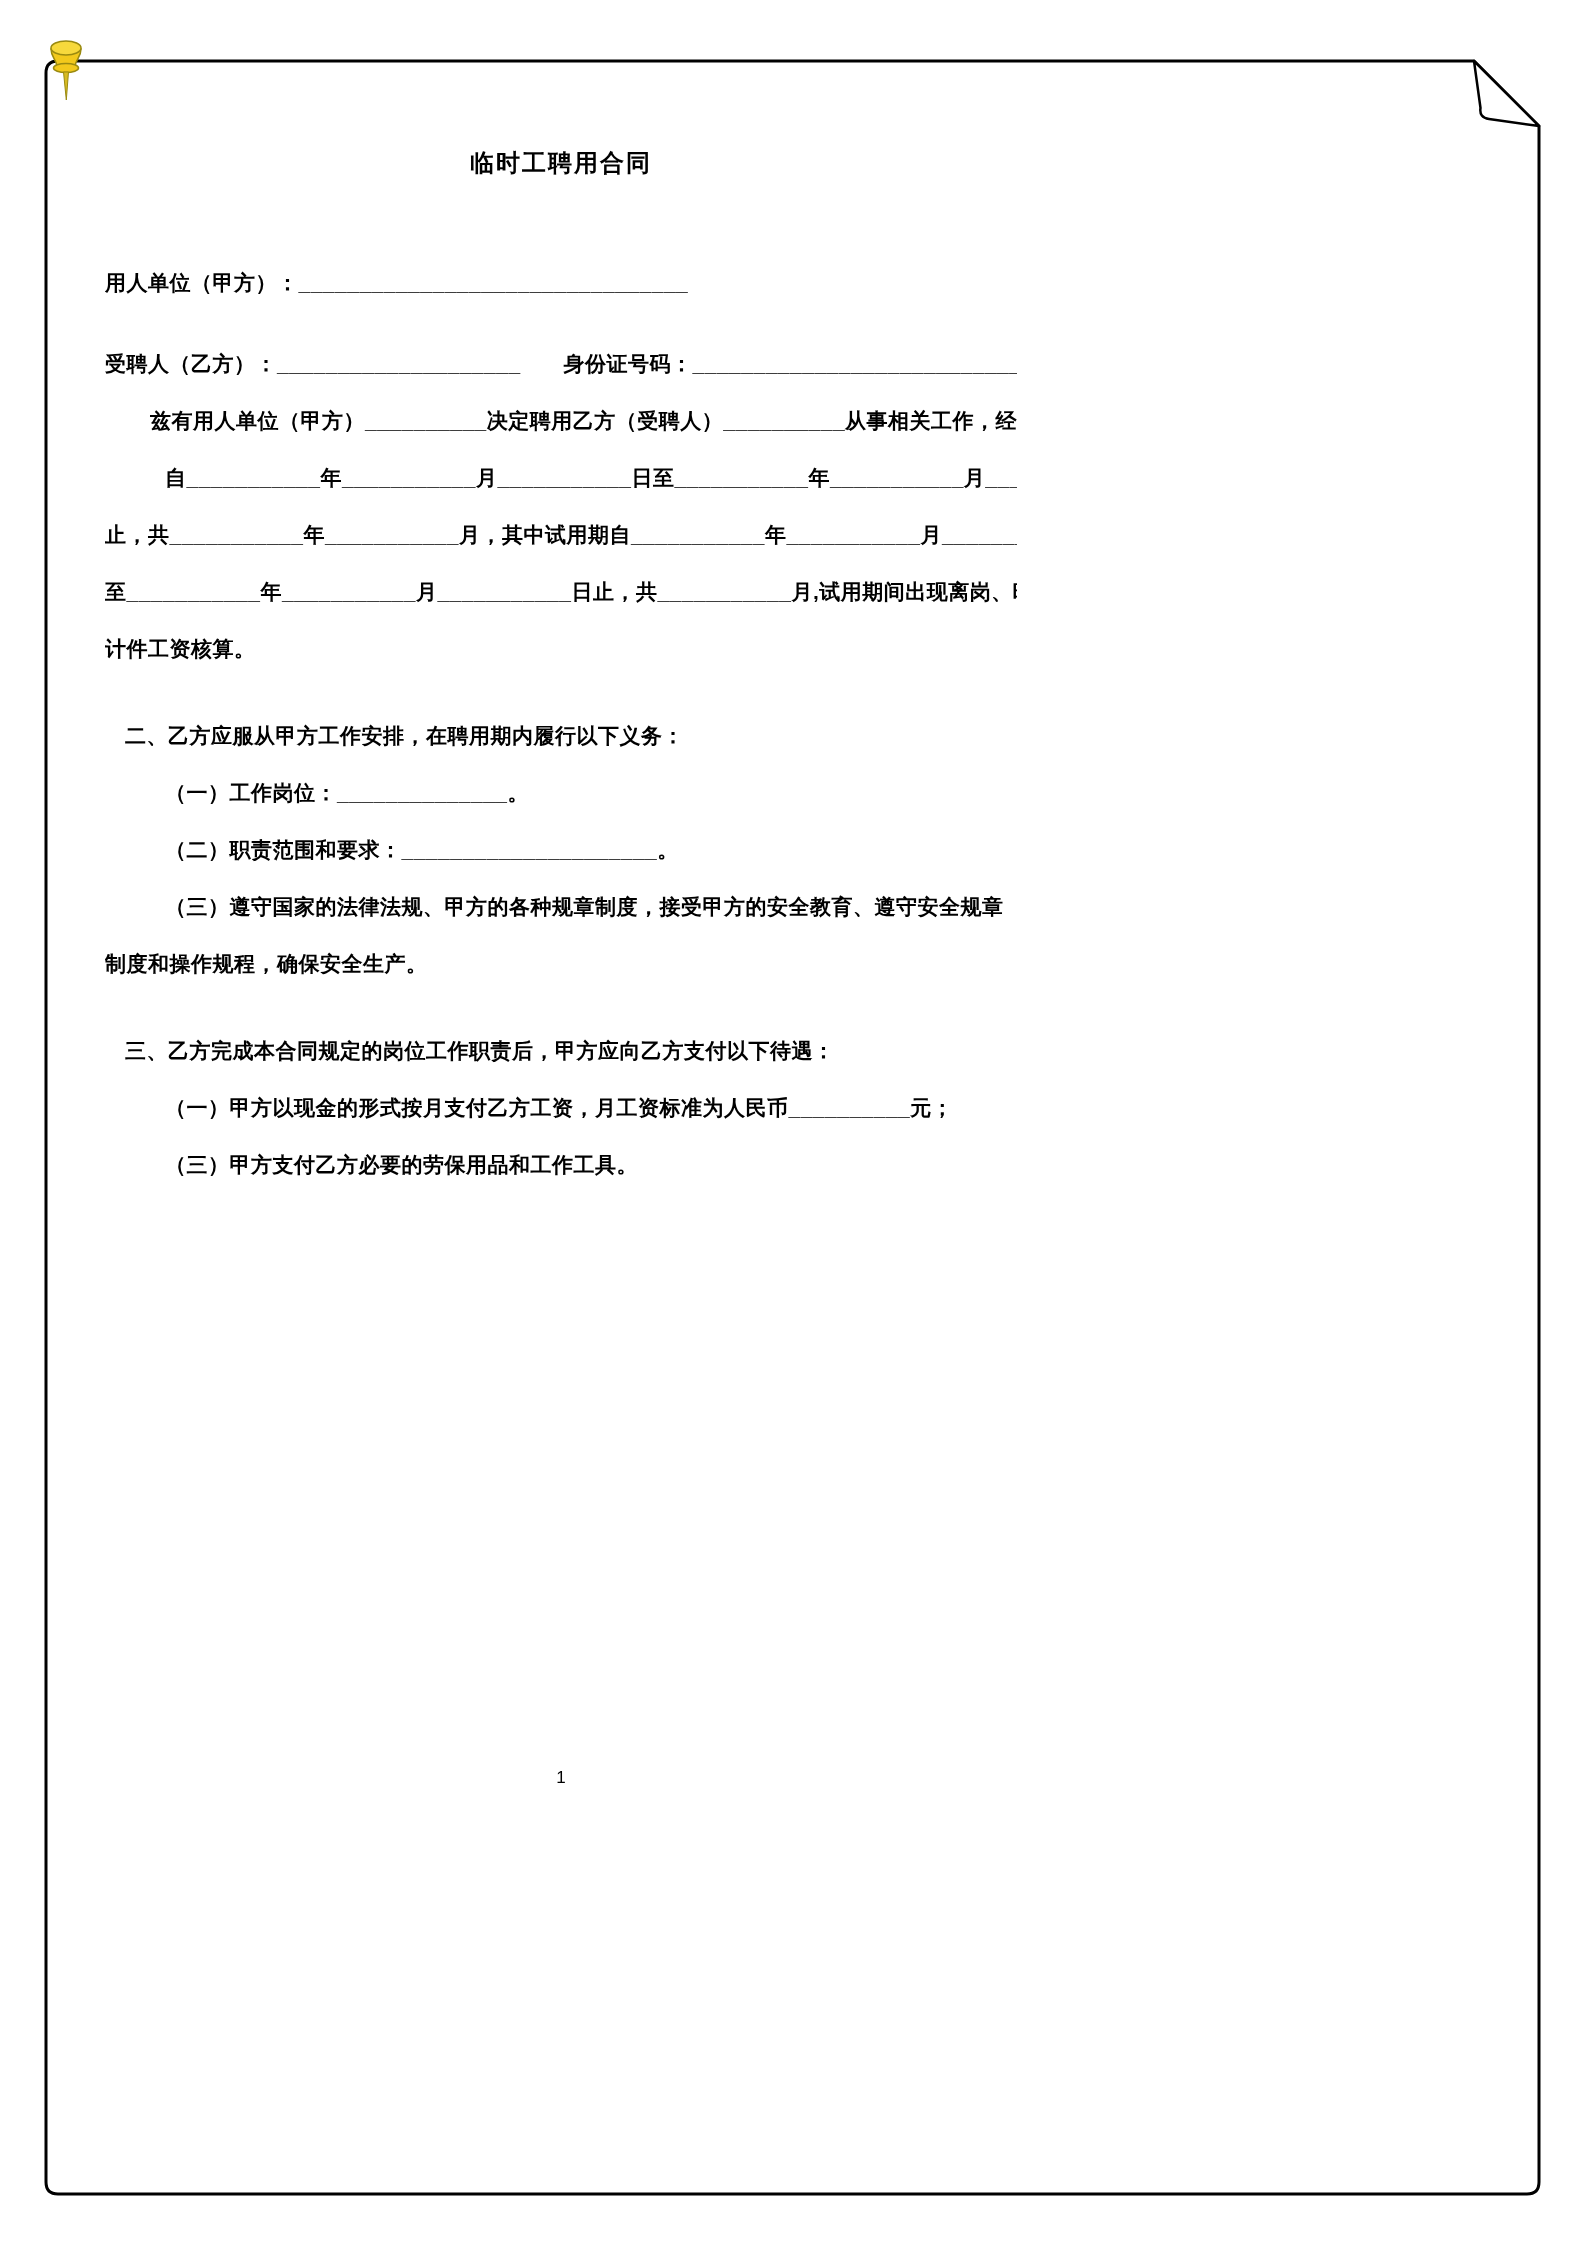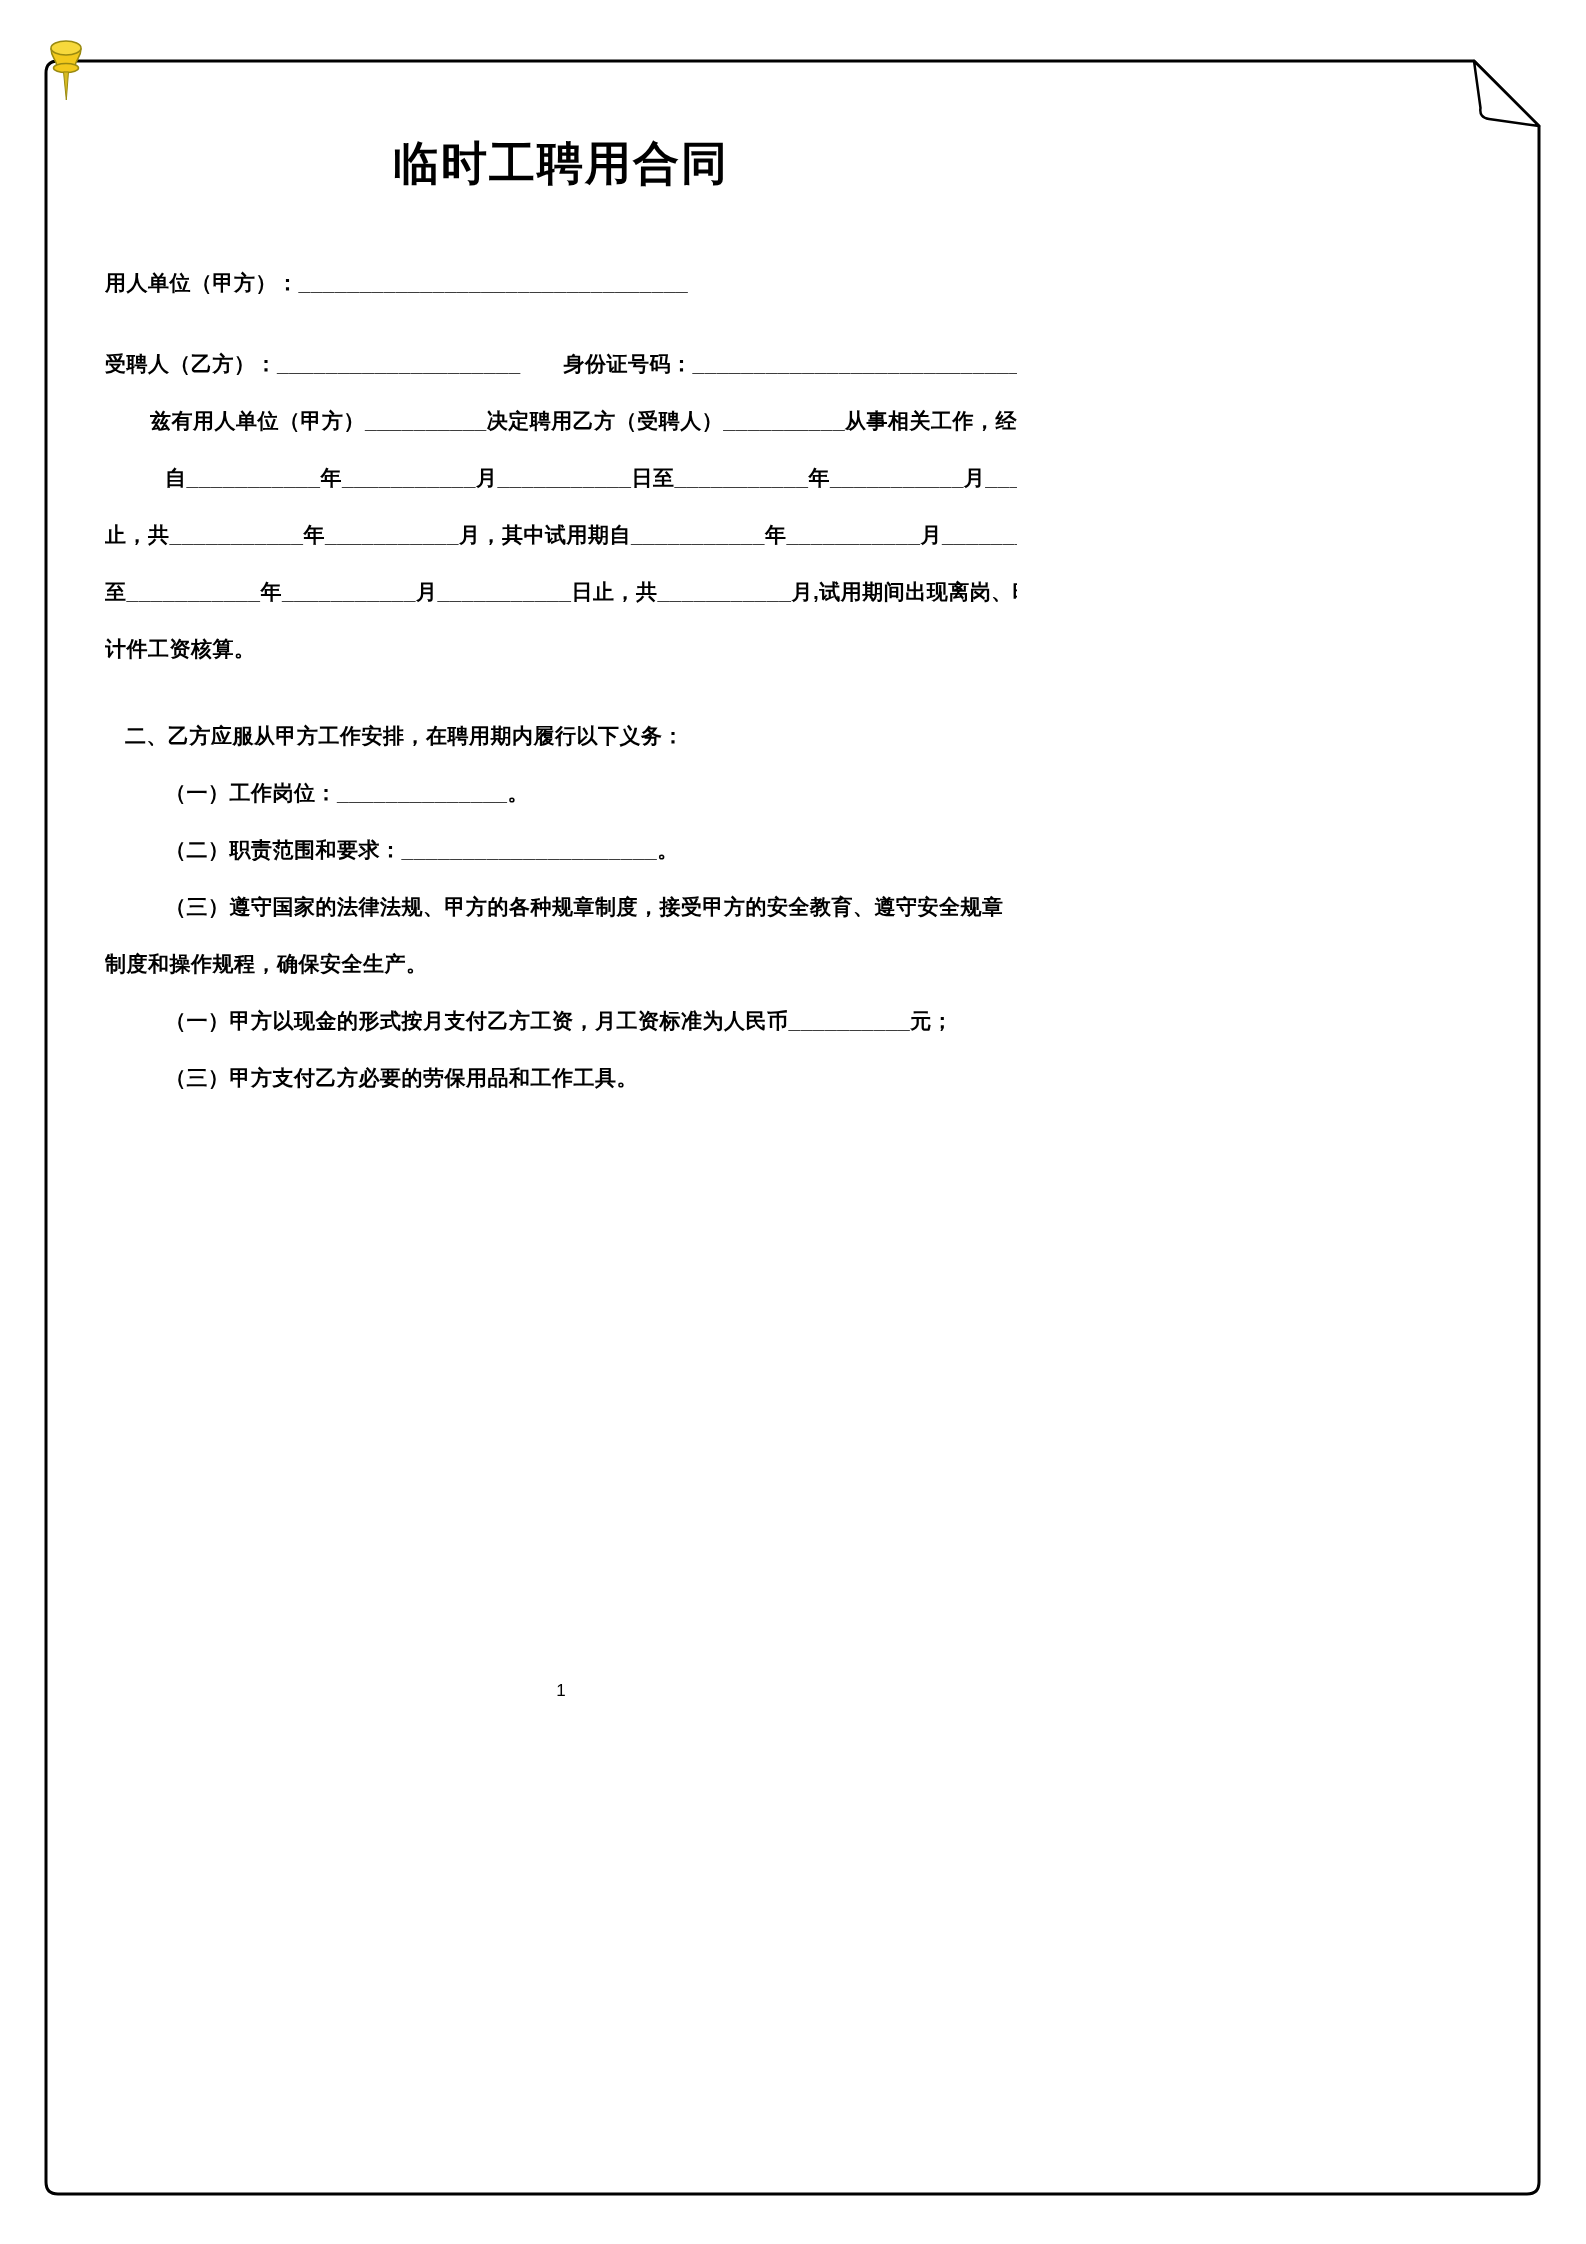--- a/index.html
+++ b/index.html
@@ -28,21 +28,21 @@
   }
   .content {
     position: absolute;
     left: 105px;
     top: 140px;
     width: 912px;
     z-index: 2;
     overflow: hidden;
   }
   .doc-title {
-    font-size: 46px;
+    font-size: 24px;
     font-weight: 700;
     line-height: 46px;
     text-align: center;
     letter-spacing: 2px;
     margin: 0 0 68px 0;
     white-space: nowrap;
   }
   .line {
     font-size: 21px;
     font-weight: 700;
@@ -101,20 +101,21 @@
   <div class="line gap-md">二、乙方应服从甲方工作安排，在聘用期内履行以下义务：</div>
 
   <div class="line ind-md">（一）工作岗位：______________。</div>
 
   <div class="line ind-md">（二）职责范围和要求：_____________________。</div>
 
   <div class="line ind-md">（三）遵守国家的法律法规、甲方的各种规章制度，接受甲方的安全教育、遵守安全规章</div>
 
   <div class="line">制度和操作规程，确保安全生产。</div>
 
+  <div class="line gap-md">三、乙方完成本合同规定的岗位工作职责后，甲方应向乙方支付以下待遇：</div>
 
   <div class="line ind-md">（一）甲方以现金的形式按月支付乙方工资，月工资标准为人民币__________元；</div>
 
 
   <div class="line ind-md">（三）甲方支付乙方必要的劳保用品和工作工具。</div>
 
   <div class="page-number">1</div>
 
 </div>
 

